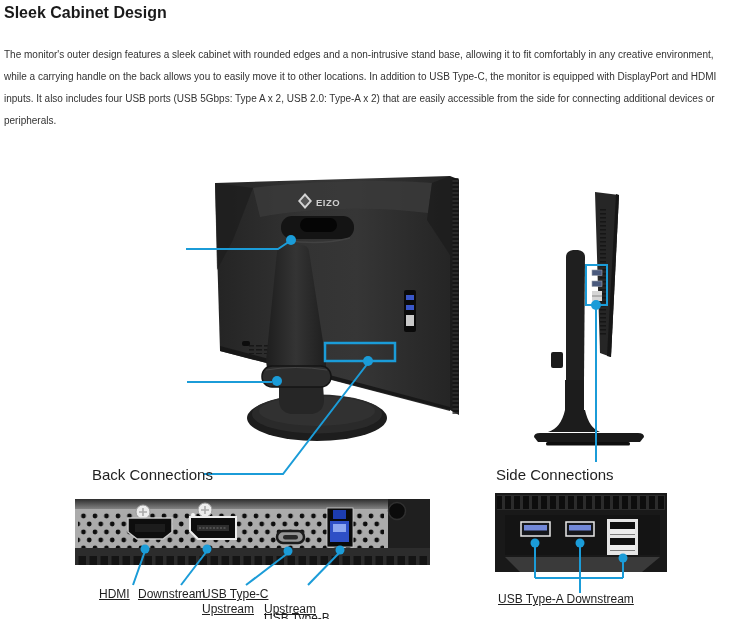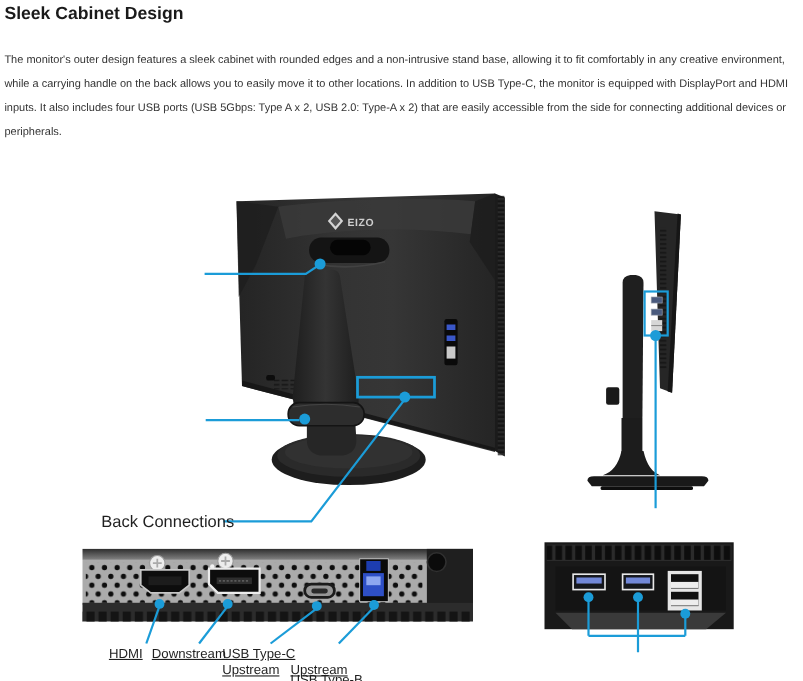--- a/index.html
+++ b/index.html
@@ -221,21 +221,23 @@
       </g>
       <g fill="#1B9CD8">
         <circle cx="535" cy="543" r="4.5"></circle>
         <circle cx="580" cy="543" r="4.5"></circle>
         <circle cx="623" cy="558" r="4.5"></circle>
       </g>
     </g>
   </svg>
 
   <div class="callout" style="left:92px;top:466px;">Back Connections</div>
+  <div class="callout" style="left:496px;top:466px;">Side Connections</div>
 
   <div class="portlabel" style="left:99px;top:587px;width:60px;">HDMI</div>
   <div class="portlabel" style="left:138px;top:587px;width:80px;">Downstream</div>
   <div class="portlabel" style="left:202px;top:587px;width:80px;">USB Type-C</div>
   <div class="portlabel" style="left:202px;top:602px;width:80px;">Upstream</div>
   <div class="portlabel" style="left:264px;top:587px;width:80px;margin-top:24px;">USB Type-B</div>
   <div class="portlabel" style="left:264px;top:602px;width:80px;">Upstream</div>
+  <div class="portlabel" style="left:498px;top:592px;width:170px;">USB Type-A Downstream</div>
 
 </div>
 
 </body></html>

